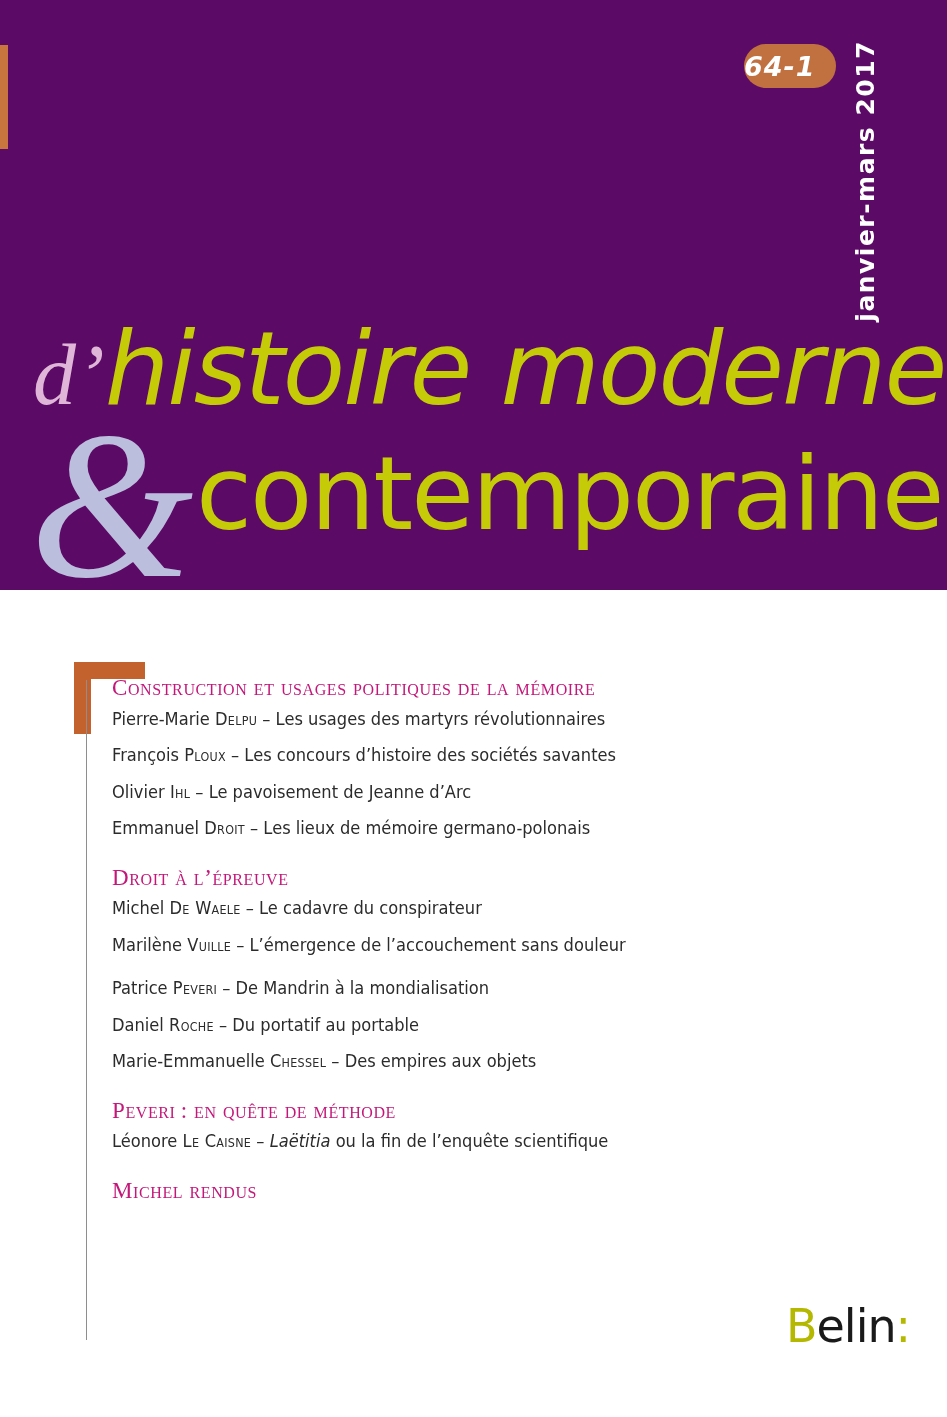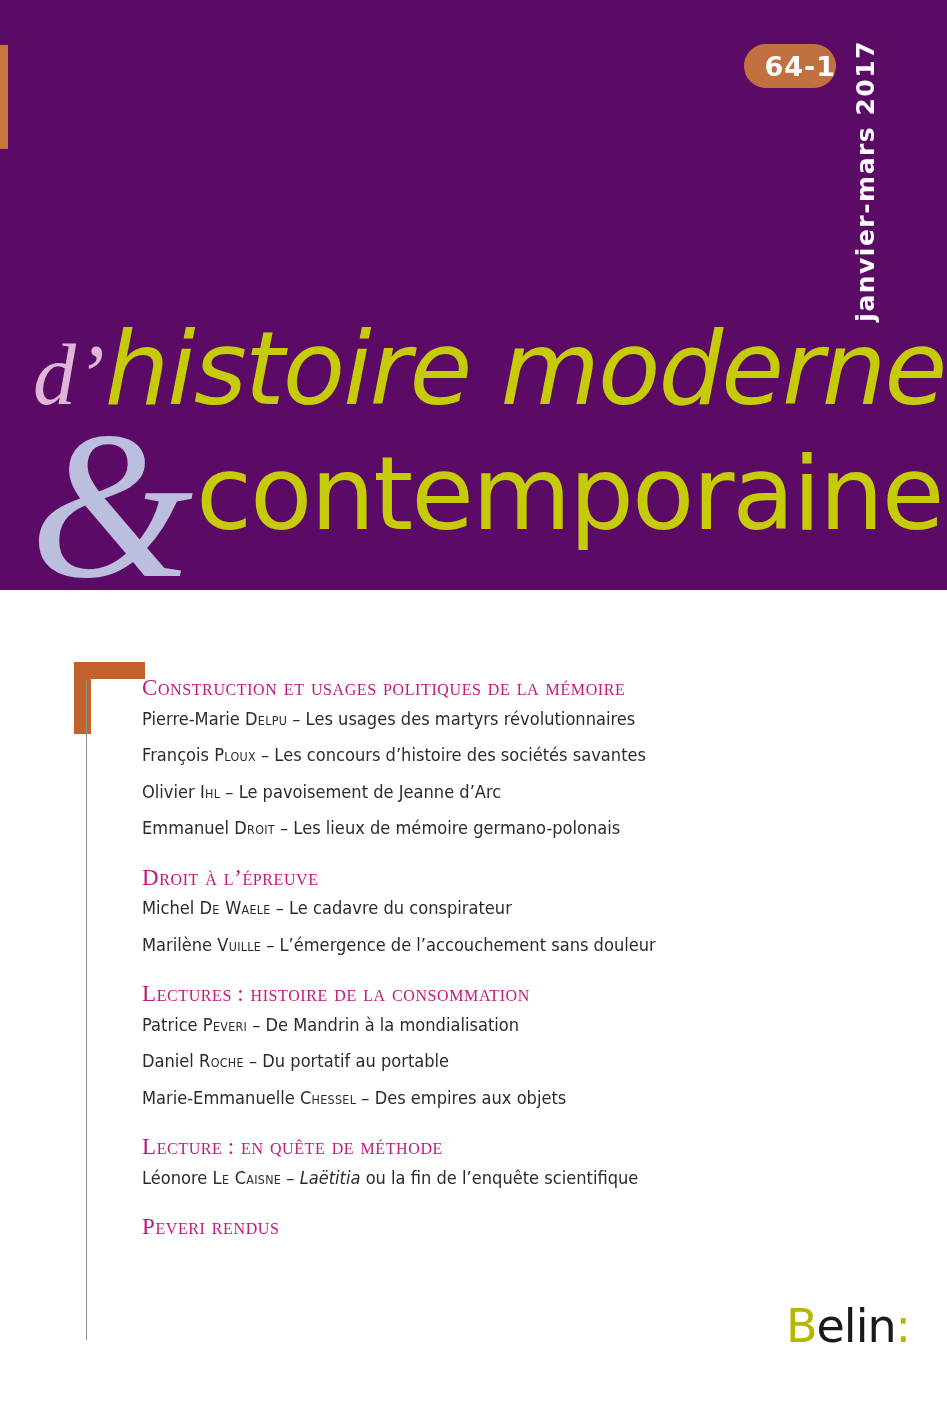--- a/index.html
+++ b/index.html
@@ -40,21 +40,22 @@
   .issue-badge {
     position: absolute;
     left: 744px;
     top: 44px;
     width: 92px;
     height: 44px;
     border-radius: 22px;
     background: #C1713F;
     display: flex;
     align-items: center;
-    justify-content: flex-end;
+    justify-content: flex-start;
+    font-style: italic;
   }
   .issue-badge-label {
     color: #ffffff;
     font-family: "DejaVu Sans", sans-serif;
     font-size: 27px;
     font-weight: bold;
     letter-spacing: 1px;
     line-height: 1;
   }
 
@@ -186,21 +187,20 @@
   }
 
   .toc {
     position: absolute;
     left: 112px;
     top: 84px;
     width: 760px;
   }
   .toc-section {
     margin-bottom: 26px;
-    margin-left: 30px;
   }
   .toc-heading {
     font-family: "Liberation Serif", "DejaVu Serif", serif;
     font-size: 23px;
     font-variant: small-caps;
     color: #C4177A;
     letter-spacing: 0.6px;
     line-height: 1.2;
     margin: 0 0 9px 0;
     white-space: nowrap;
@@ -283,31 +283,30 @@
           <div class="toc-entry"><span>François </span><span class="surname">Ploux</span><span> – Les concours d’histoire des sociétés savantes</span></div>
           <div class="toc-entry"><span>Olivier </span><span class="surname">Ihl</span><span> – Le pavoisement de Jeanne d’Arc</span></div>
           <div class="toc-entry"><span>Emmanuel </span><span class="surname">Droit</span><span> – Les lieux de mémoire germano-polonais</span></div>
         </div>
         <div class="toc-section">
           <div class="toc-heading">Droit à l’épreuve</div>
           <div class="toc-entry"><span>Michel </span><span class="surname">De Waele</span><span> – Le cadavre du conspirateur</span></div>
           <div class="toc-entry"><span>Marilène </span><span class="surname">Vuille</span><span> – L’émergence de l’accouchement sans douleur</span></div>
         </div>
         <div class="toc-section">
-          <div class="toc-heading">Lectures : histoire de la consommation</div>
           <div class="toc-entry"><span>Patrice </span><span class="surname">Peveri</span><span> – De Mandrin à la mondialisation</span></div>
           <div class="toc-entry"><span>Daniel </span><span class="surname">Roche</span><span> – Du portatif au portable</span></div>
           <div class="toc-entry"><span>Marie-Emmanuelle </span><span class="surname">Chessel</span><span> – Des empires aux objets</span></div>
         </div>
         <div class="toc-section">
-          <div class="toc-heading">Lecture : en quête de méthode</div>
+          <div class="toc-heading">Peveri : en quête de méthode</div>
           <div class="toc-entry"><span>Léonore </span><span class="surname">Le Caisne</span><span> – </span><span class="ital">Laëtitia</span><span> ou la fin de l’enquête scientifique</span></div>
         </div>
         <div class="toc-section">
-          <div class="toc-heading">Peveri rendus</div>
+          <div class="toc-heading">Michel rendus</div>
         </div>
       </div>
   </div>
 
   <div class="publisher-logo">
     <span class="pl-b">B</span><span class="pl-rest">elin</span><span class="pl-colon">:</span>
   </div>
 
 </div>
 

